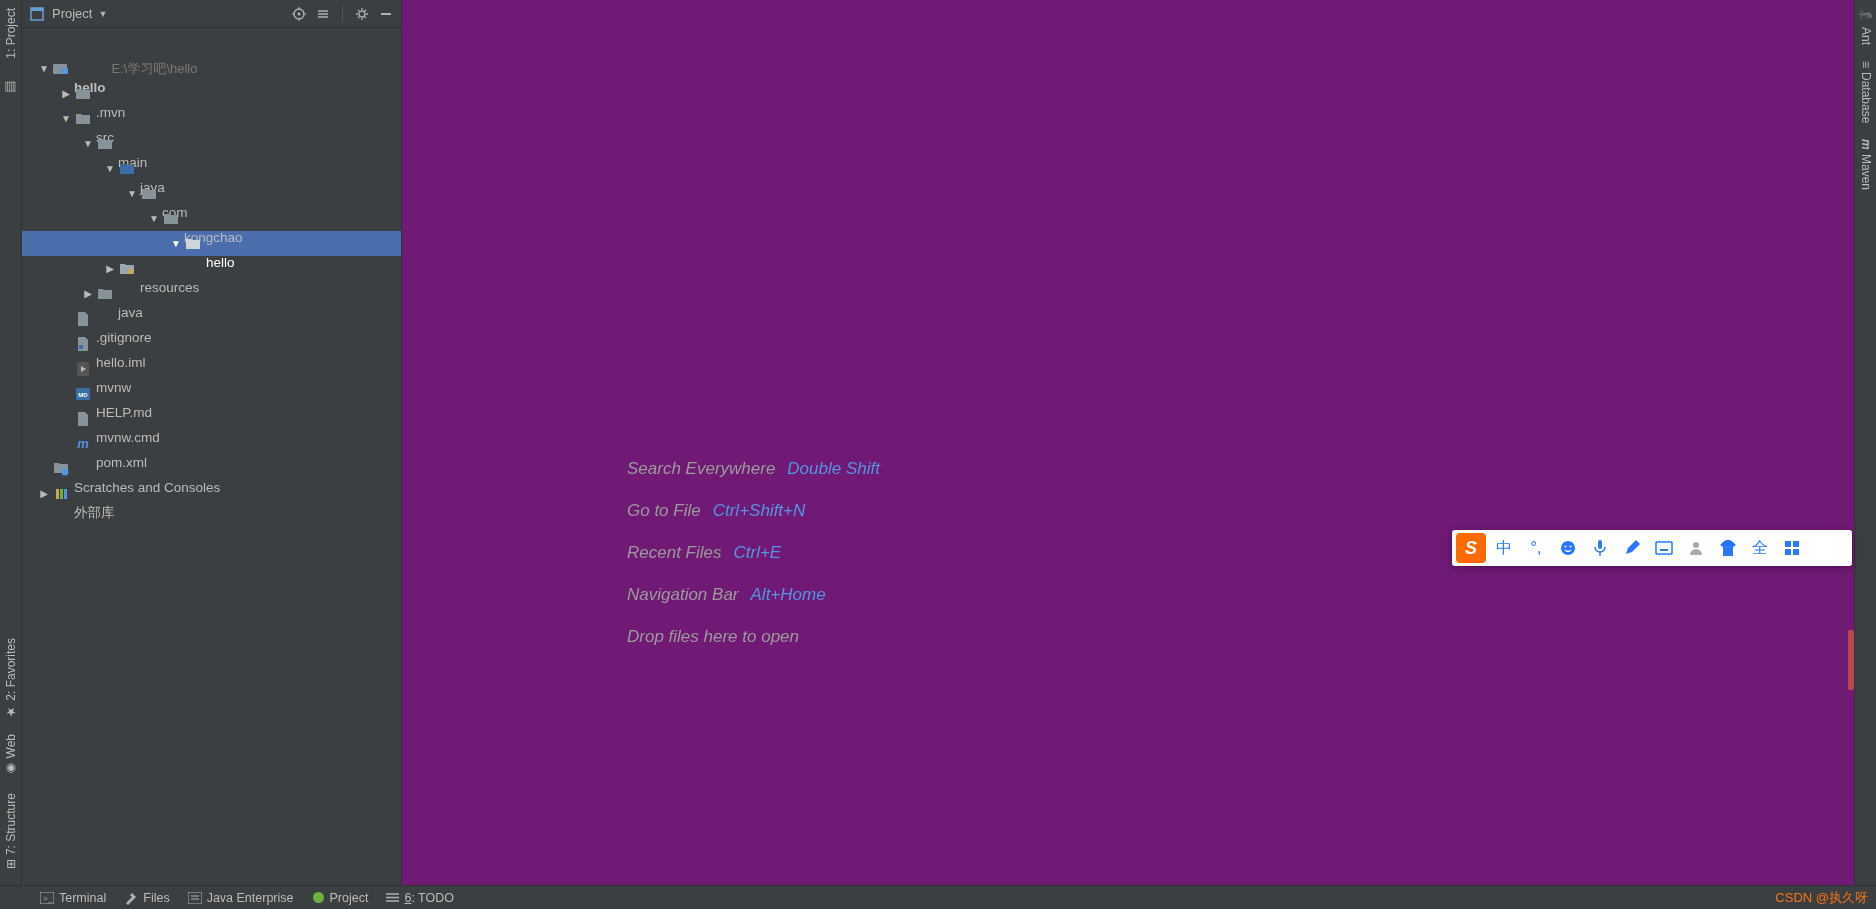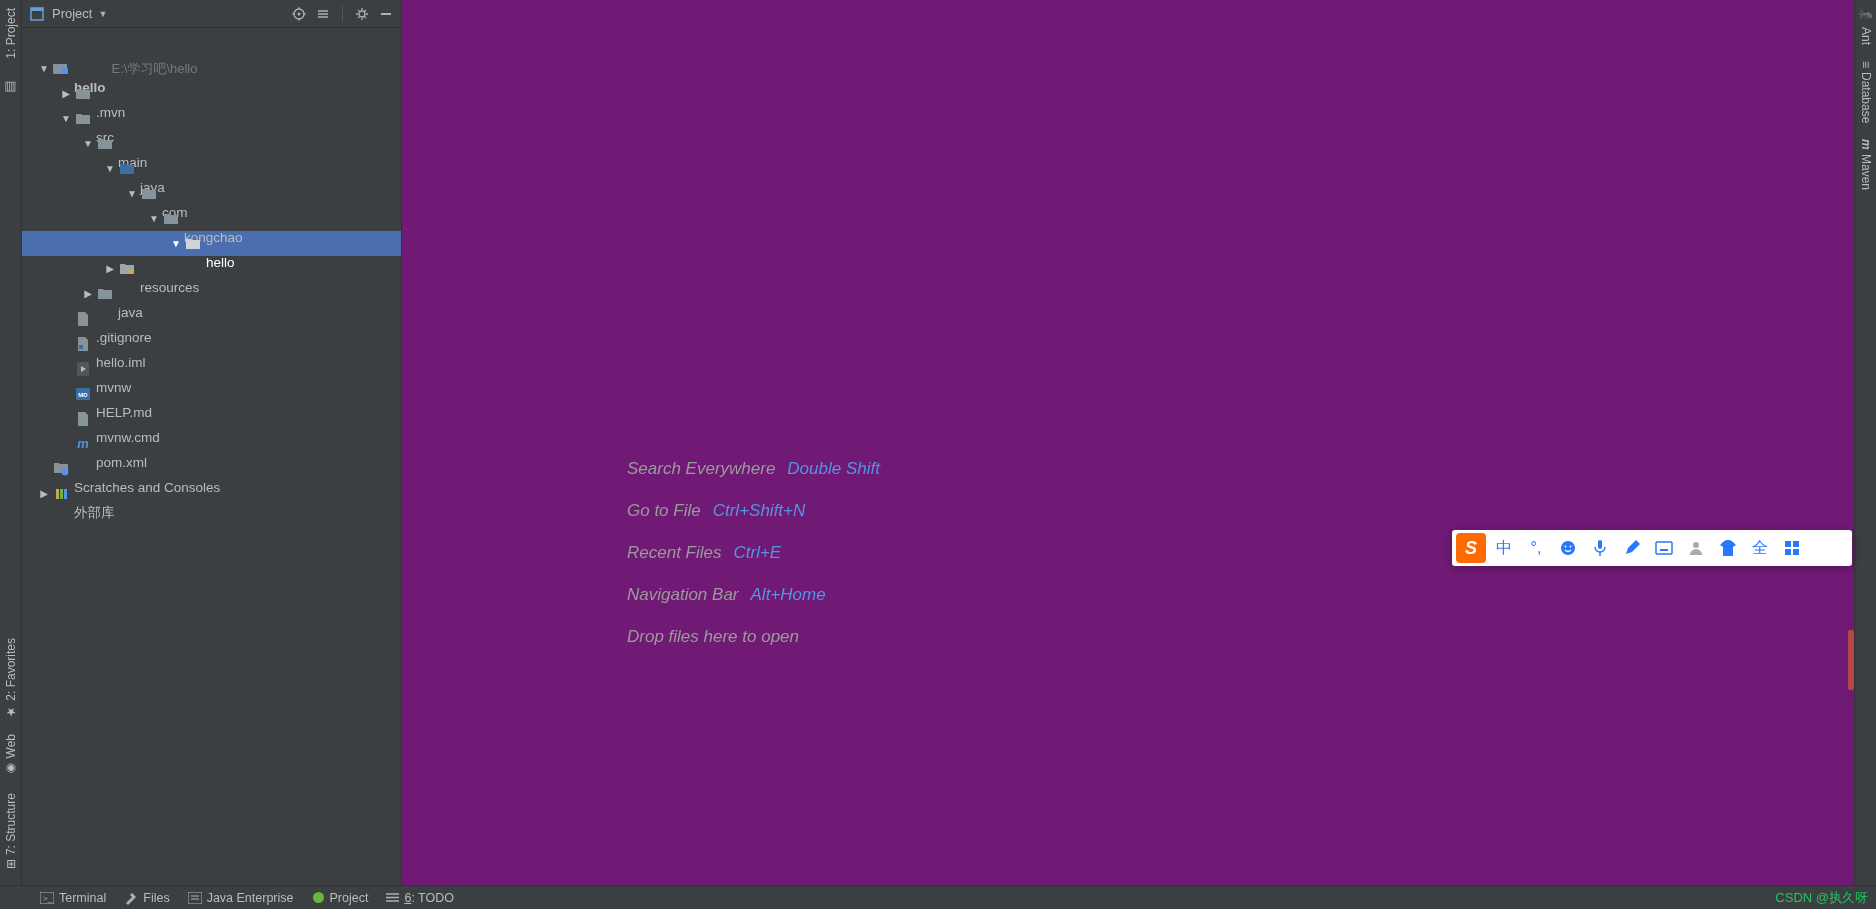--- a/index.html
+++ b/index.html
@@ -36,21 +36,21 @@
 .editor { position: absolute; left: 402px; right: 22px; top: 0; bottom: 24px; background: #701a75; display: flex; align-items: center; justify-content: flex-start; font-style: italic; }
 .hints { margin-top: 220px; margin-left: 225px; display: flex; flex-direction: column; gap: 22px; font-size: 17px; color: #888; }
 .hint-row { display: flex; gap: 12px; }
 .hint-label { color: #9b9b9b; }
 .hint-key { color: #5394e4; }
 
 
 .bottom-bar { position: absolute; left: 0; right: 0; bottom: 0; height: 24px; background: #3c3f41; border-top: 1px solid #323232; display: flex; align-items: center; padding: 0 8px; gap: 18px; font-size: 12.5px; color: #bbbbbb; }
 .bottom-bar .btool { display: flex; align-items: center; gap: 5px; cursor: pointer; }
 .bottom-bar .spacer { flex: 1; }
-.bottom-bar .watermark { color: #22c55e; font-size: 13px; }
+.bottom-bar .watermark { color: #f97316; font-size: 13px; }
 
 
 .ime-bar { position: absolute; right: 24px; top: 530px; width: 400px; height: 36px; background: #fff; border-radius: 3px; box-shadow: 0 2px 8px rgba(0,0,0,0.3); display: flex; align-items: center; padding: 0 4px; gap: 4px; }
 .ime-bar .ime-logo { width: 30px; height: 30px; background: #ff6a00; border-radius: 4px; color: #fff; display: flex; align-items: center; justify-content: center; font-weight: bold; font-size: 18px; font-style: italic; }
 .ime-bar .ime-btn { width: 28px; height: 28px; display: flex; align-items: center; justify-content: center; color: #2878ff; font-size: 16px; cursor: pointer; }
 
 
 .scroll-marker { position: absolute; right: 22px; top: 630px; width: 6px; height: 60px; background: #b84747; border-radius: 2px; }
 
 .underline { text-decoration: underline; }

